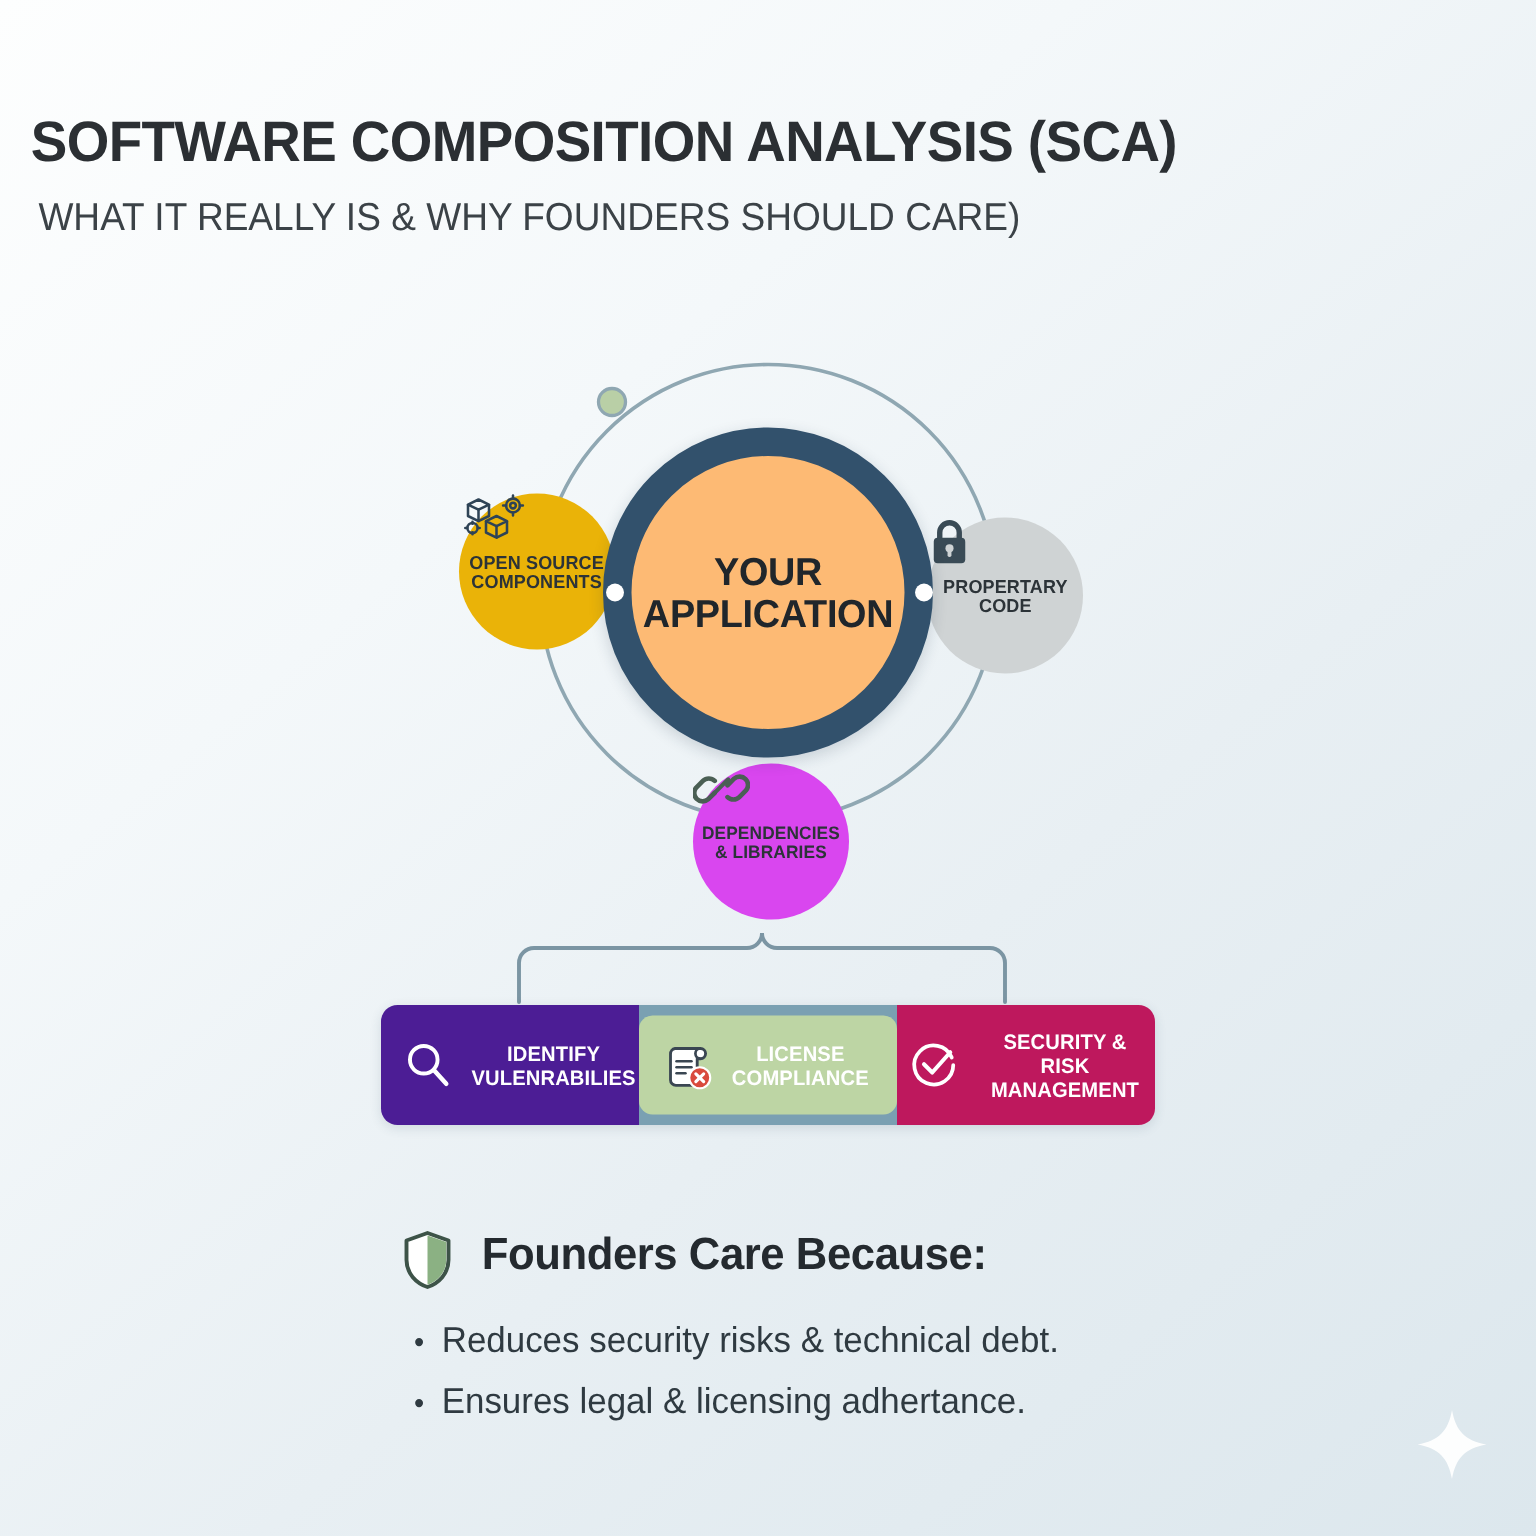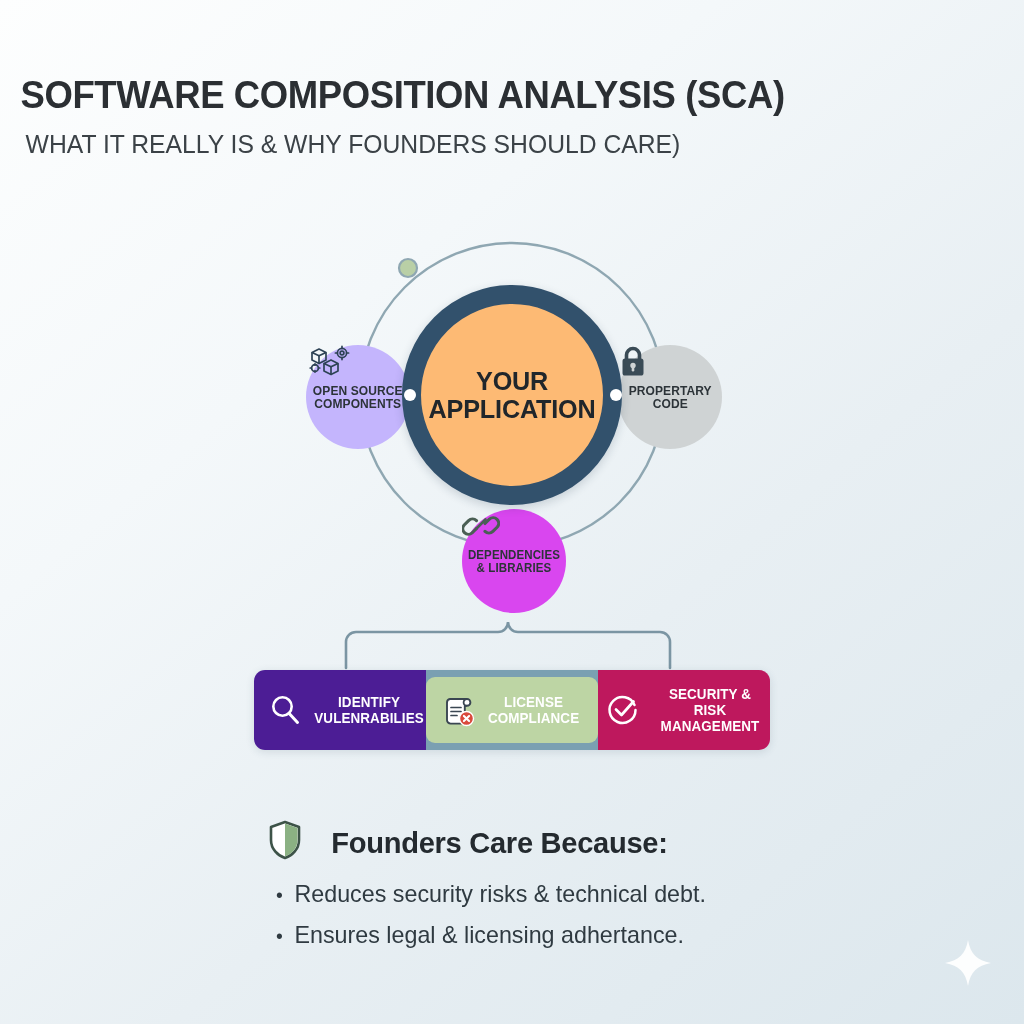--- a/index.html
+++ b/index.html
@@ -46,22 +46,22 @@
     font-size:12.5px;
     font-weight:700;
     line-height:13px;
     text-align:center;
     letter-spacing:0.1px;
     color:#2c3338;
     transform: scaleX(0.96);
   }
 
   #node-open-source {
-    left:28px; top:120px; width:104px; height:104px;
-    background:#c4b5fd;
+    left:28px; top:104px; width:104px; height:104px;
+    background:#eab308;
   }
   #node-proprietary {
     left:340px; top:120px; width:104px; height:104px;
     background:#cfd3d4;
   }
   #node-dependencies {
     left:184px; top:284px; width:104px; height:104px;
     background:#d946ef;
   }
   #node-dependencies .node-label { font-size:12px; }
@@ -105,21 +105,21 @@
   #seg-license    { width:172px; background:#7aa0b2; justify-content:center; position:relative;text-decoration:underline; }
   #seg-security   { width:172px; background:#be185d; padding-left:8px; }
   .license-panel {
     position:absolute; left:0; top:7px; width:172px; height:66px;
     background:#bdd5a4; border-radius:9px;
     display:flex; align-items:center; justify-content:center; gap:8px;
   }
 
   
   .footer { position:absolute; left:268px; top:820px; width:520px; }
-  .footer-head { display:flex; align-items:flex-end; gap:24px; }
+  .footer-head { display:flex; align-items:flex-start; gap:14px; }
   .footer-title {
     font-size:30px; font-weight:700; color:#242a2f; letter-spacing:-0.3px;
     transform: scaleX(0.97);
   }
   .bullets { margin-top:14px; padding-left:8px; }
   .bullet {
     display:flex; align-items:baseline; gap:12px;
     font-size:24px; color:#2f3a41; line-height:40px;
     transform: scaleX(0.97); transform-origin:left;
   }

